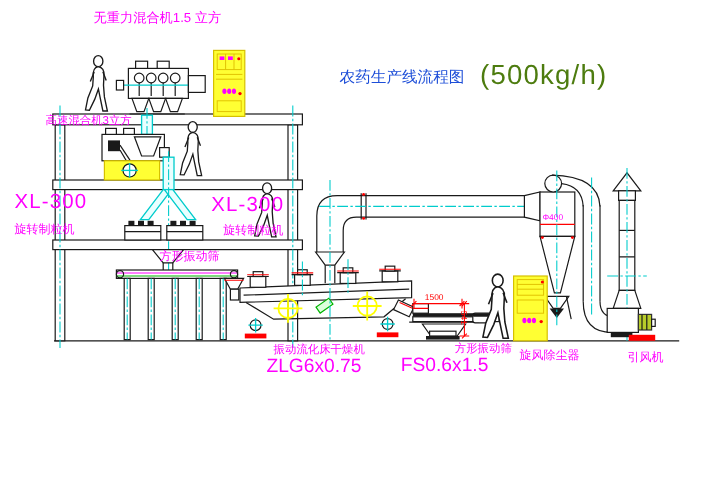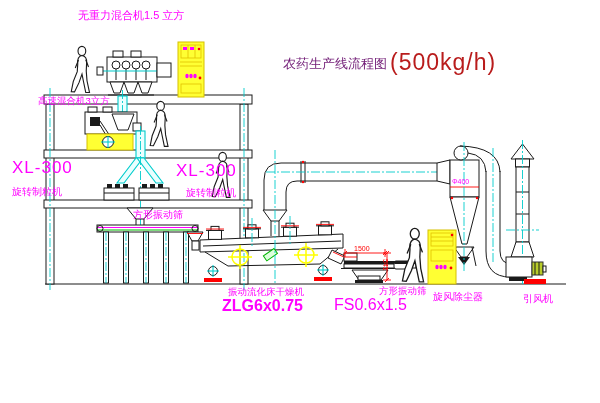--- a/index.html
+++ b/index.html
@@ -18,30 +18,30 @@
   .ylf{fill:#ffff33;stroke:#d6c000;stroke-width:1;}
   .yli{stroke:#e0c000;fill:none;stroke-width:.8;}
   .ylx{stroke:#ffff00;fill:none;stroke-width:1.5;}
   .mgf{fill:#ff00ff;stroke:none;}
   .grn{stroke:#00b400;fill:#dcffdc;stroke-width:1;}
   .pf {stroke:#1a1a1a;fill:#ffffff;stroke-width:.9;}
   
   .lbl{position:absolute;color:#ff00ff;white-space:nowrap;line-height:1;}
   .t-weightless {left:78px; top:10px; font-size:11px;}
   .t-title      {left:283px;top:49px; display:flex;align-items:flex-start;}
-  .t-title .t1  {color:#701a75;font-size:13px;margin-top:6px;}
-  .t-title .t2  {color:#b91c1c;font-size:23px;margin-left:3px;letter-spacing:1px;}
+  .t-title .t1  {color:#1d4ed8;font-size:13px;margin-top:6px;}
+  .t-title .t2  {color:#4d7c0f;font-size:23px;margin-left:13px;letter-spacing:1px;}
   .t-hsmixer    {left:38px; top:96px;font-size:9.5px;}
   .t-xl1        {left:12px; top:159px;font-size:17px;letter-spacing:1px;}
   .t-xl1n       {left:12px; top:187px;font-size:10px;}
   .t-xl2        {left:176px;top:162px;font-size:17px;letter-spacing:1px;}
   .t-xl2n       {left:186px;top:188px;font-size:10px;}
   .t-belt       {left:133px;top:210px;font-size:10px;}
   .t-dryern     {left:228px;top:287px;font-size:9.5px;}
-  .t-dryerm     {left:222px;top:298px;font-size:16px;font-weight:bold;}
+  .t-dryerm     {left:222px;top:298px;font-size:16px;}
   .t-screenn    {left:340px;top:286px;font-size:9.5px;margin-left:39px;}
   .t-screenm    {left:334px;top:297px;font-size:16px;}
   .t-cyclone    {left:433px;top:292px;font-size:10px;text-align:center;}
   .t-fan        {left:523px;top:294px;font-size:10px;text-align:right;}
   .t-cycsize    {left:452px;top:178px;font-size:7px;}
   .t-dim1       {left:354px;top:245px;font-size:7px;color:#ff0000;}
   .t-dim2       {left:389px;top:259px;font-size:7px;color:#ff0000;
                  transform:rotate(90deg);transform-origin:0 0;}
 </style>
 </head>

